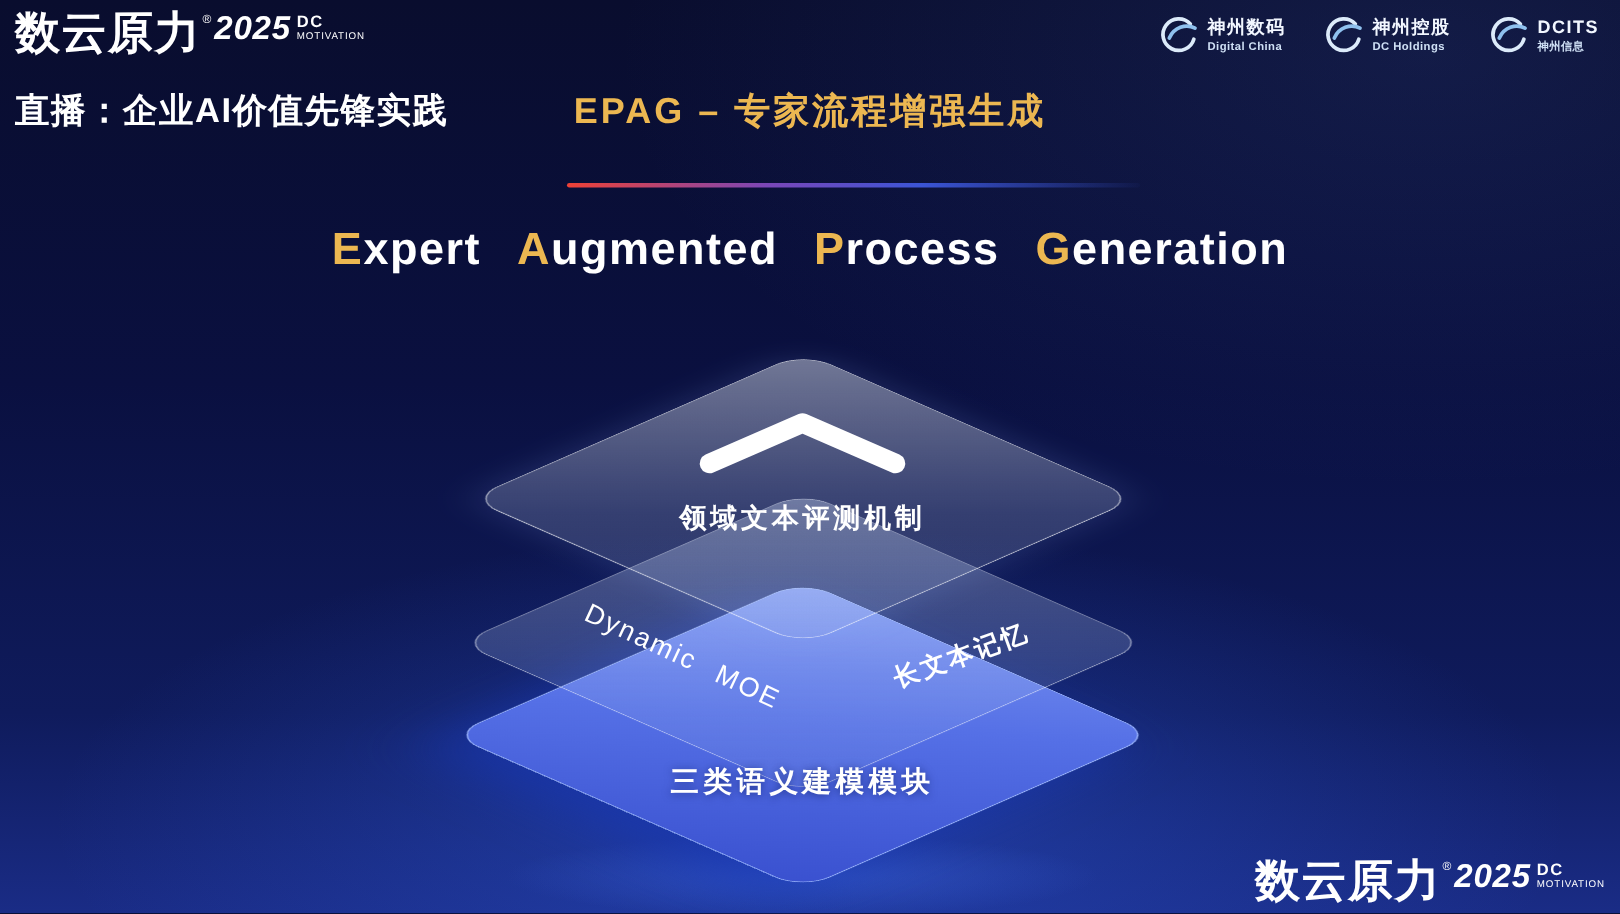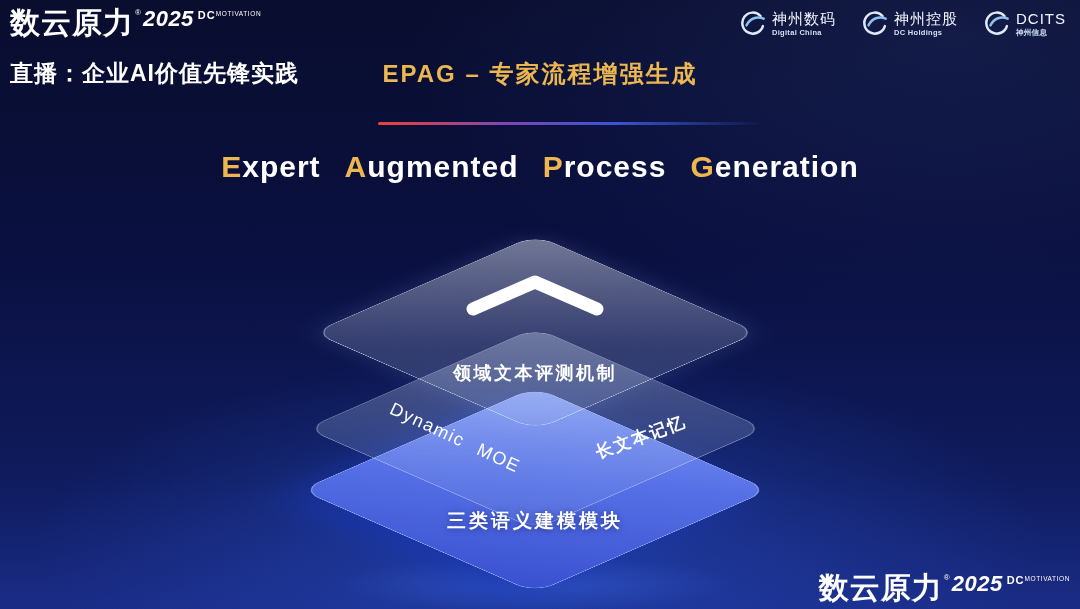--- a/index.html
+++ b/index.html
@@ -16,21 +16,21 @@
       radial-gradient(ellipse 720px 280px at 50% 90%, rgba(47,92,225,0.42), rgba(47,92,225,0) 70%),
       radial-gradient(ellipse 900px 480px at 88% 6%, rgba(70,100,190,0.16), rgba(70,100,190,0) 60%),
       linear-gradient(180deg, #090d2e 0%, #0a1040 42%, #0f1b5c 78%, #1a2c86 100%);
   }
 
   
   .brand { display: flex; align-items: flex-start; line-height: 1; }
   .brand-name { font-size: 30px; font-weight: 800; letter-spacing: 1px; }
   .brand-reg { font-size: 8px; margin: 0 2px 0 1px; position: relative; top: 1px; }
   .brand-year { font-size: 22px; font-weight: 800; font-style: italic; letter-spacing: 0.5px; text-align: right; }
-  .brand-tag { display: flex; margin-left: 4px; padding-top: 2px; }
+  .brand-tag { display: flex; flex-direction: column; margin-left: 4px; padding-top: 2px; }
   .brand-tag .tag1 { font-size: 11px; font-weight: 700; letter-spacing: 1px; }
   .brand-tag .tag2 { font-size: 6.5px; font-weight: 400; letter-spacing: 0.6px; margin-top: 1px; }
 
   .brand-header { position: absolute; left: 10px; top: 8px; }
   .brand-footer { position: absolute; right: 10px; bottom: 6px; }
 
   
   .live-label {
     position: absolute; left: 10px; top: 58px;
     font-size: 23px; font-weight: 700; letter-spacing: 1px; color: #fff;
@@ -45,21 +45,21 @@
     position: absolute; left: 378px; top: 122px;
     width: 382px; height: 3px; border-radius: 2px;
     background: linear-gradient(90deg, var(--accent_red, #ee4136) 0%, #7a47b8 35%, var(--accent_blue, #3b55d6) 62%, rgba(40,70,180,0.05) 100%);
   }
 
   
   .partners { position: absolute; right: 14px; top: 9px; display: flex; gap: 24px; }
   .partner { display: flex; align-items: center; gap: 6px; }
   .partner-icon { width: 28px; height: 28px; flex: none; }
   .partner-text { display: flex; flex-direction: column; line-height: 1.2; }
-  .partner-name { font-size: 15px; font-weight: 400; color: #f2f7ff; letter-spacing: 1px; }
+  .partner-name { font-size: 12px; font-weight: 700; color: #f2f7ff; letter-spacing: 1px; }
   .partner-sub { font-size: 7.5px; color: #cfe0f5; letter-spacing: 0.3px; font-weight: bold; }
 
   
   .main-title {
     position: absolute; left: 0; top: 150px; width: 100%;
     display: flex; justify-content: center; gap: 24px;
     font-size: 30px; font-weight: 600; letter-spacing: 1px; color: #fff;
   }
   .gold { color: var(--gold, #ecb751); }
 
@@ -90,21 +90,21 @@
   }
   .layer-glow {
     position: absolute; left: 335px; top: 556px; width: 400px; height: 56px; z-index: 0;
     background: radial-gradient(ellipse at center, rgba(70,115,245,0.38), rgba(70,115,245,0) 70%);
   }
 
   .diagram-label { position: absolute; z-index: 4; color: #fff; white-space: nowrap; }
   .chevron-wrap { position: absolute; left: 460px; top: 270px; z-index: 4; }
   .label-top {
     left: 535px; top: 345px; transform: translate(-50%, -50%);
-    font-size: 18px; font-weight: 700; letter-spacing: 2.5px; margin-top: 28px;
+    font-size: 18px; font-weight: 700; letter-spacing: 2.5px;
   }
   .label-dyn {
     left: 455px; top: 438px; transform: translate(-50%, -50%) rotate(25deg);
     font-size: 18px; font-weight: 500; letter-spacing: 1.5px; word-spacing: 9px;
   }
   .label-mem {
     left: 641px; top: 437px; transform: translate(-50%, -50%) rotate(-20deg);
     font-size: 17px; font-weight: 700; letter-spacing: 2px;
   }
   .label-bottom {

